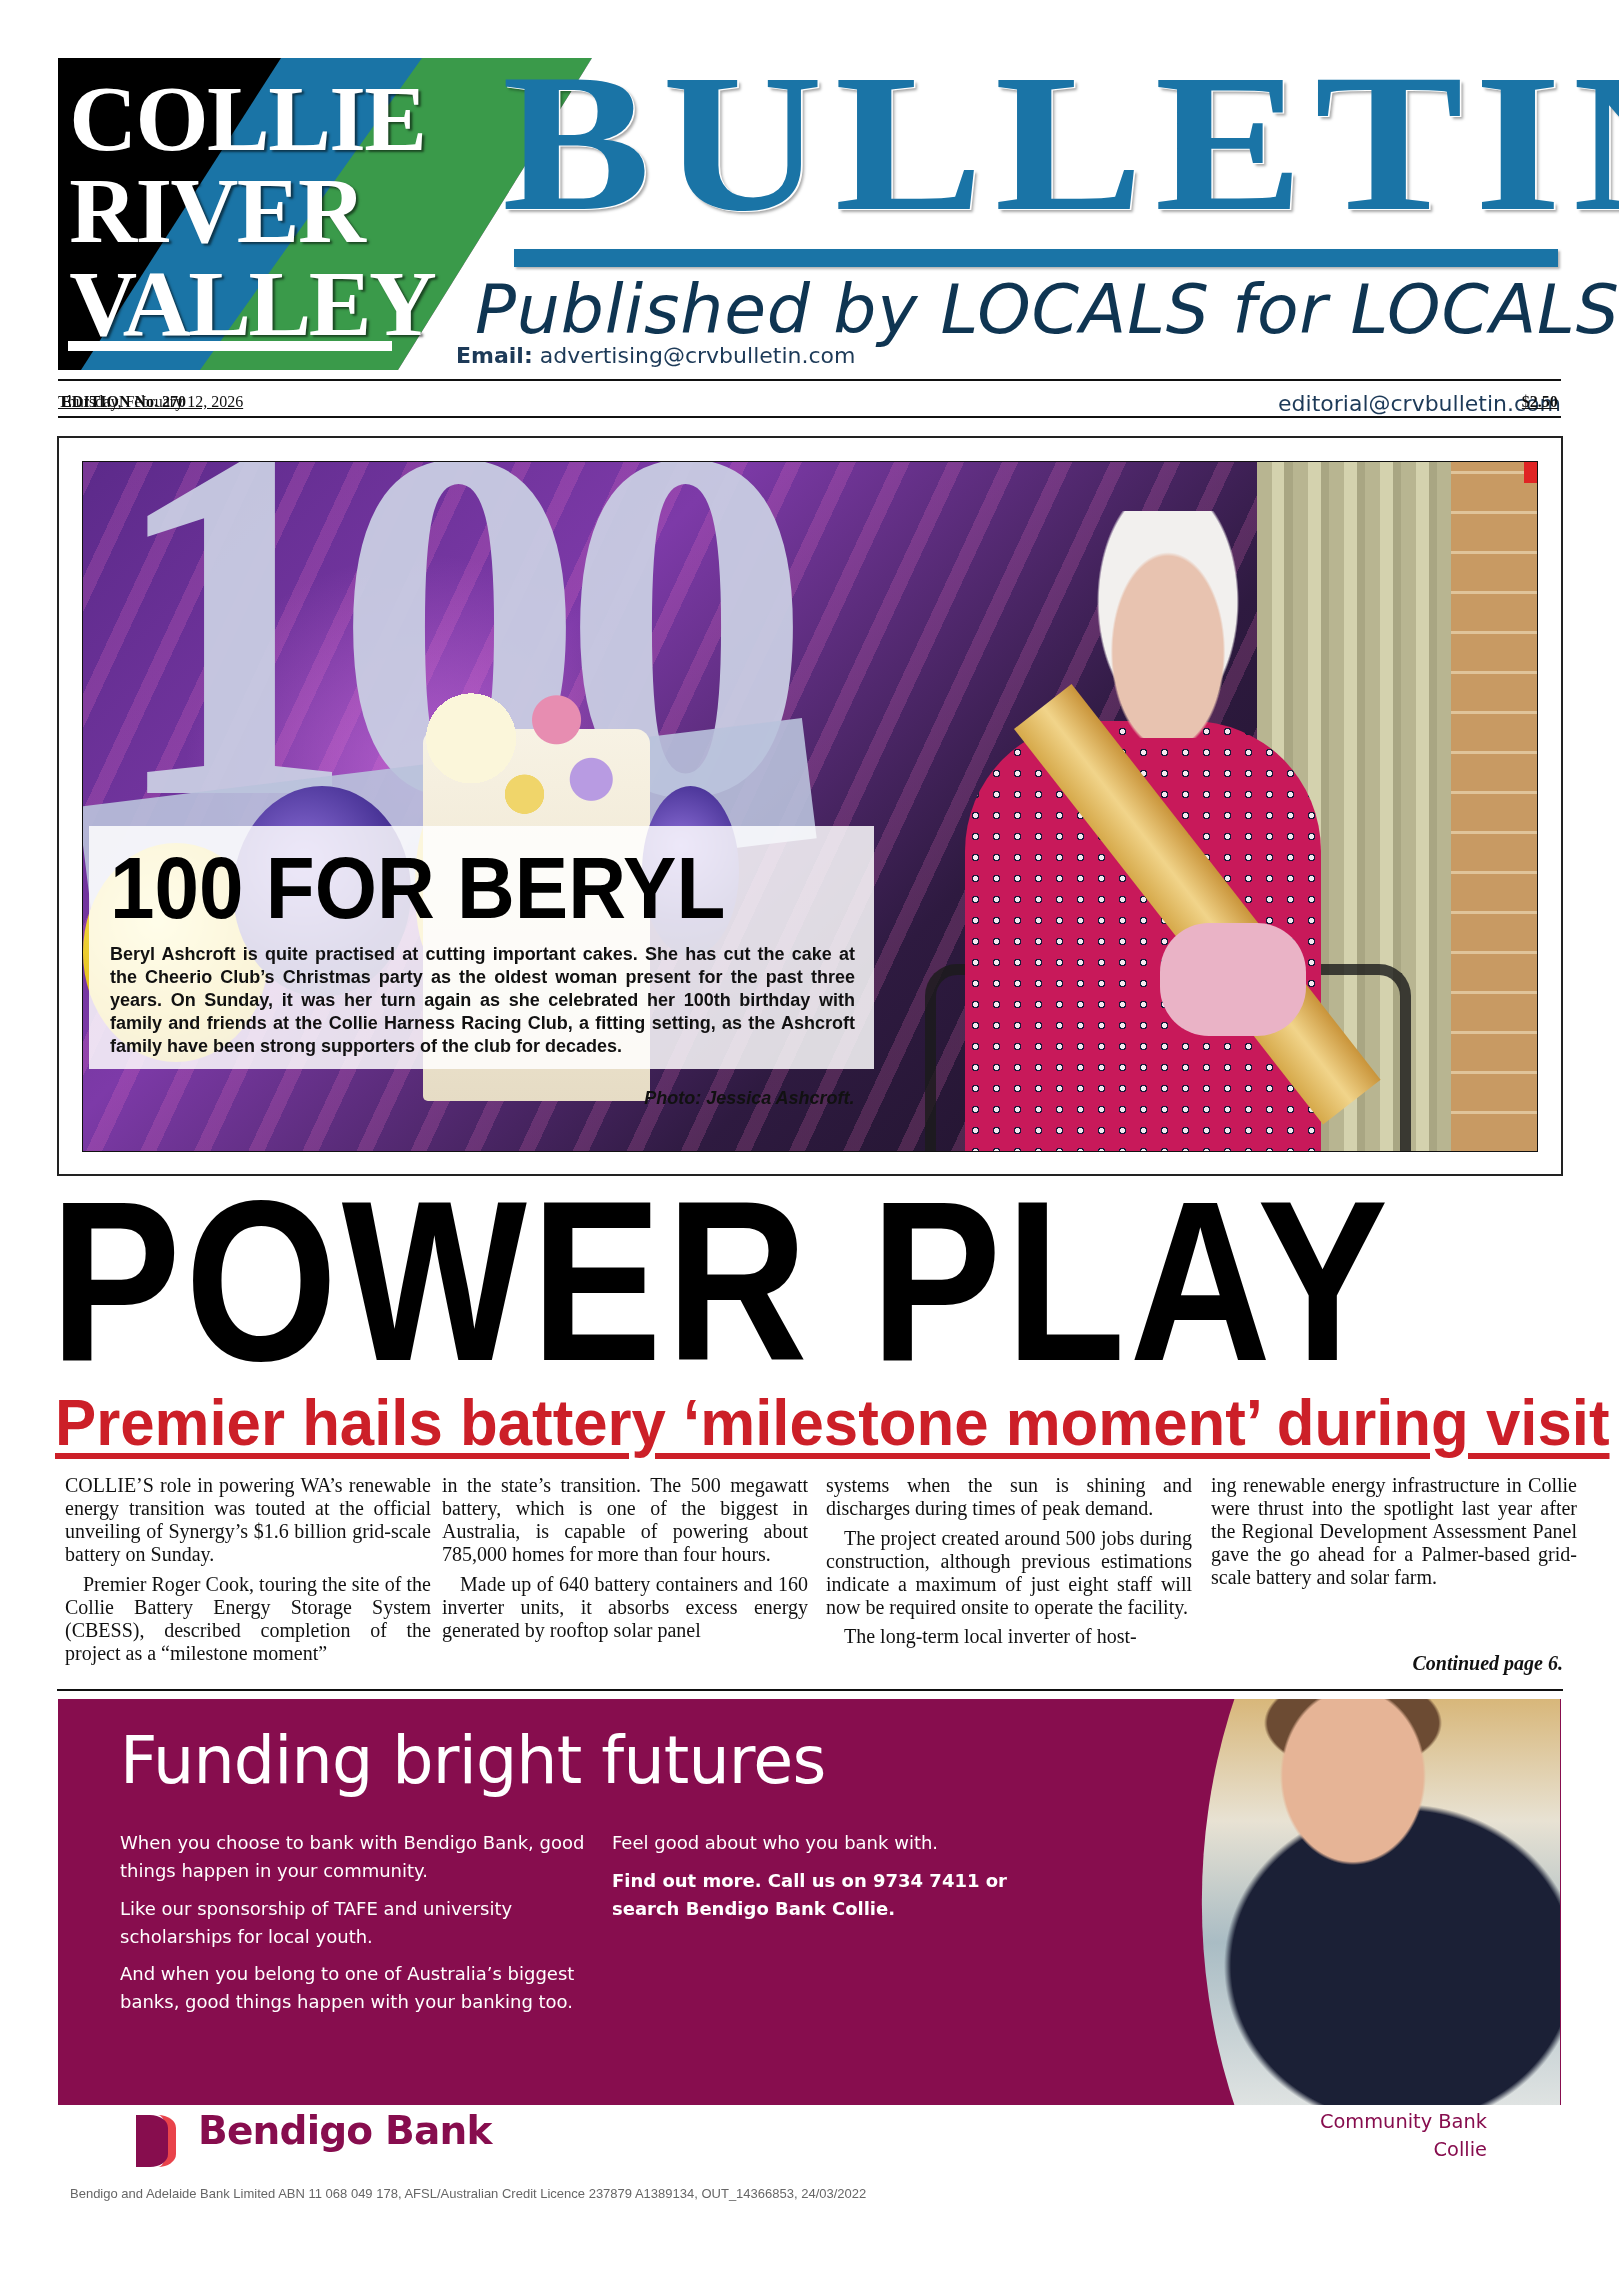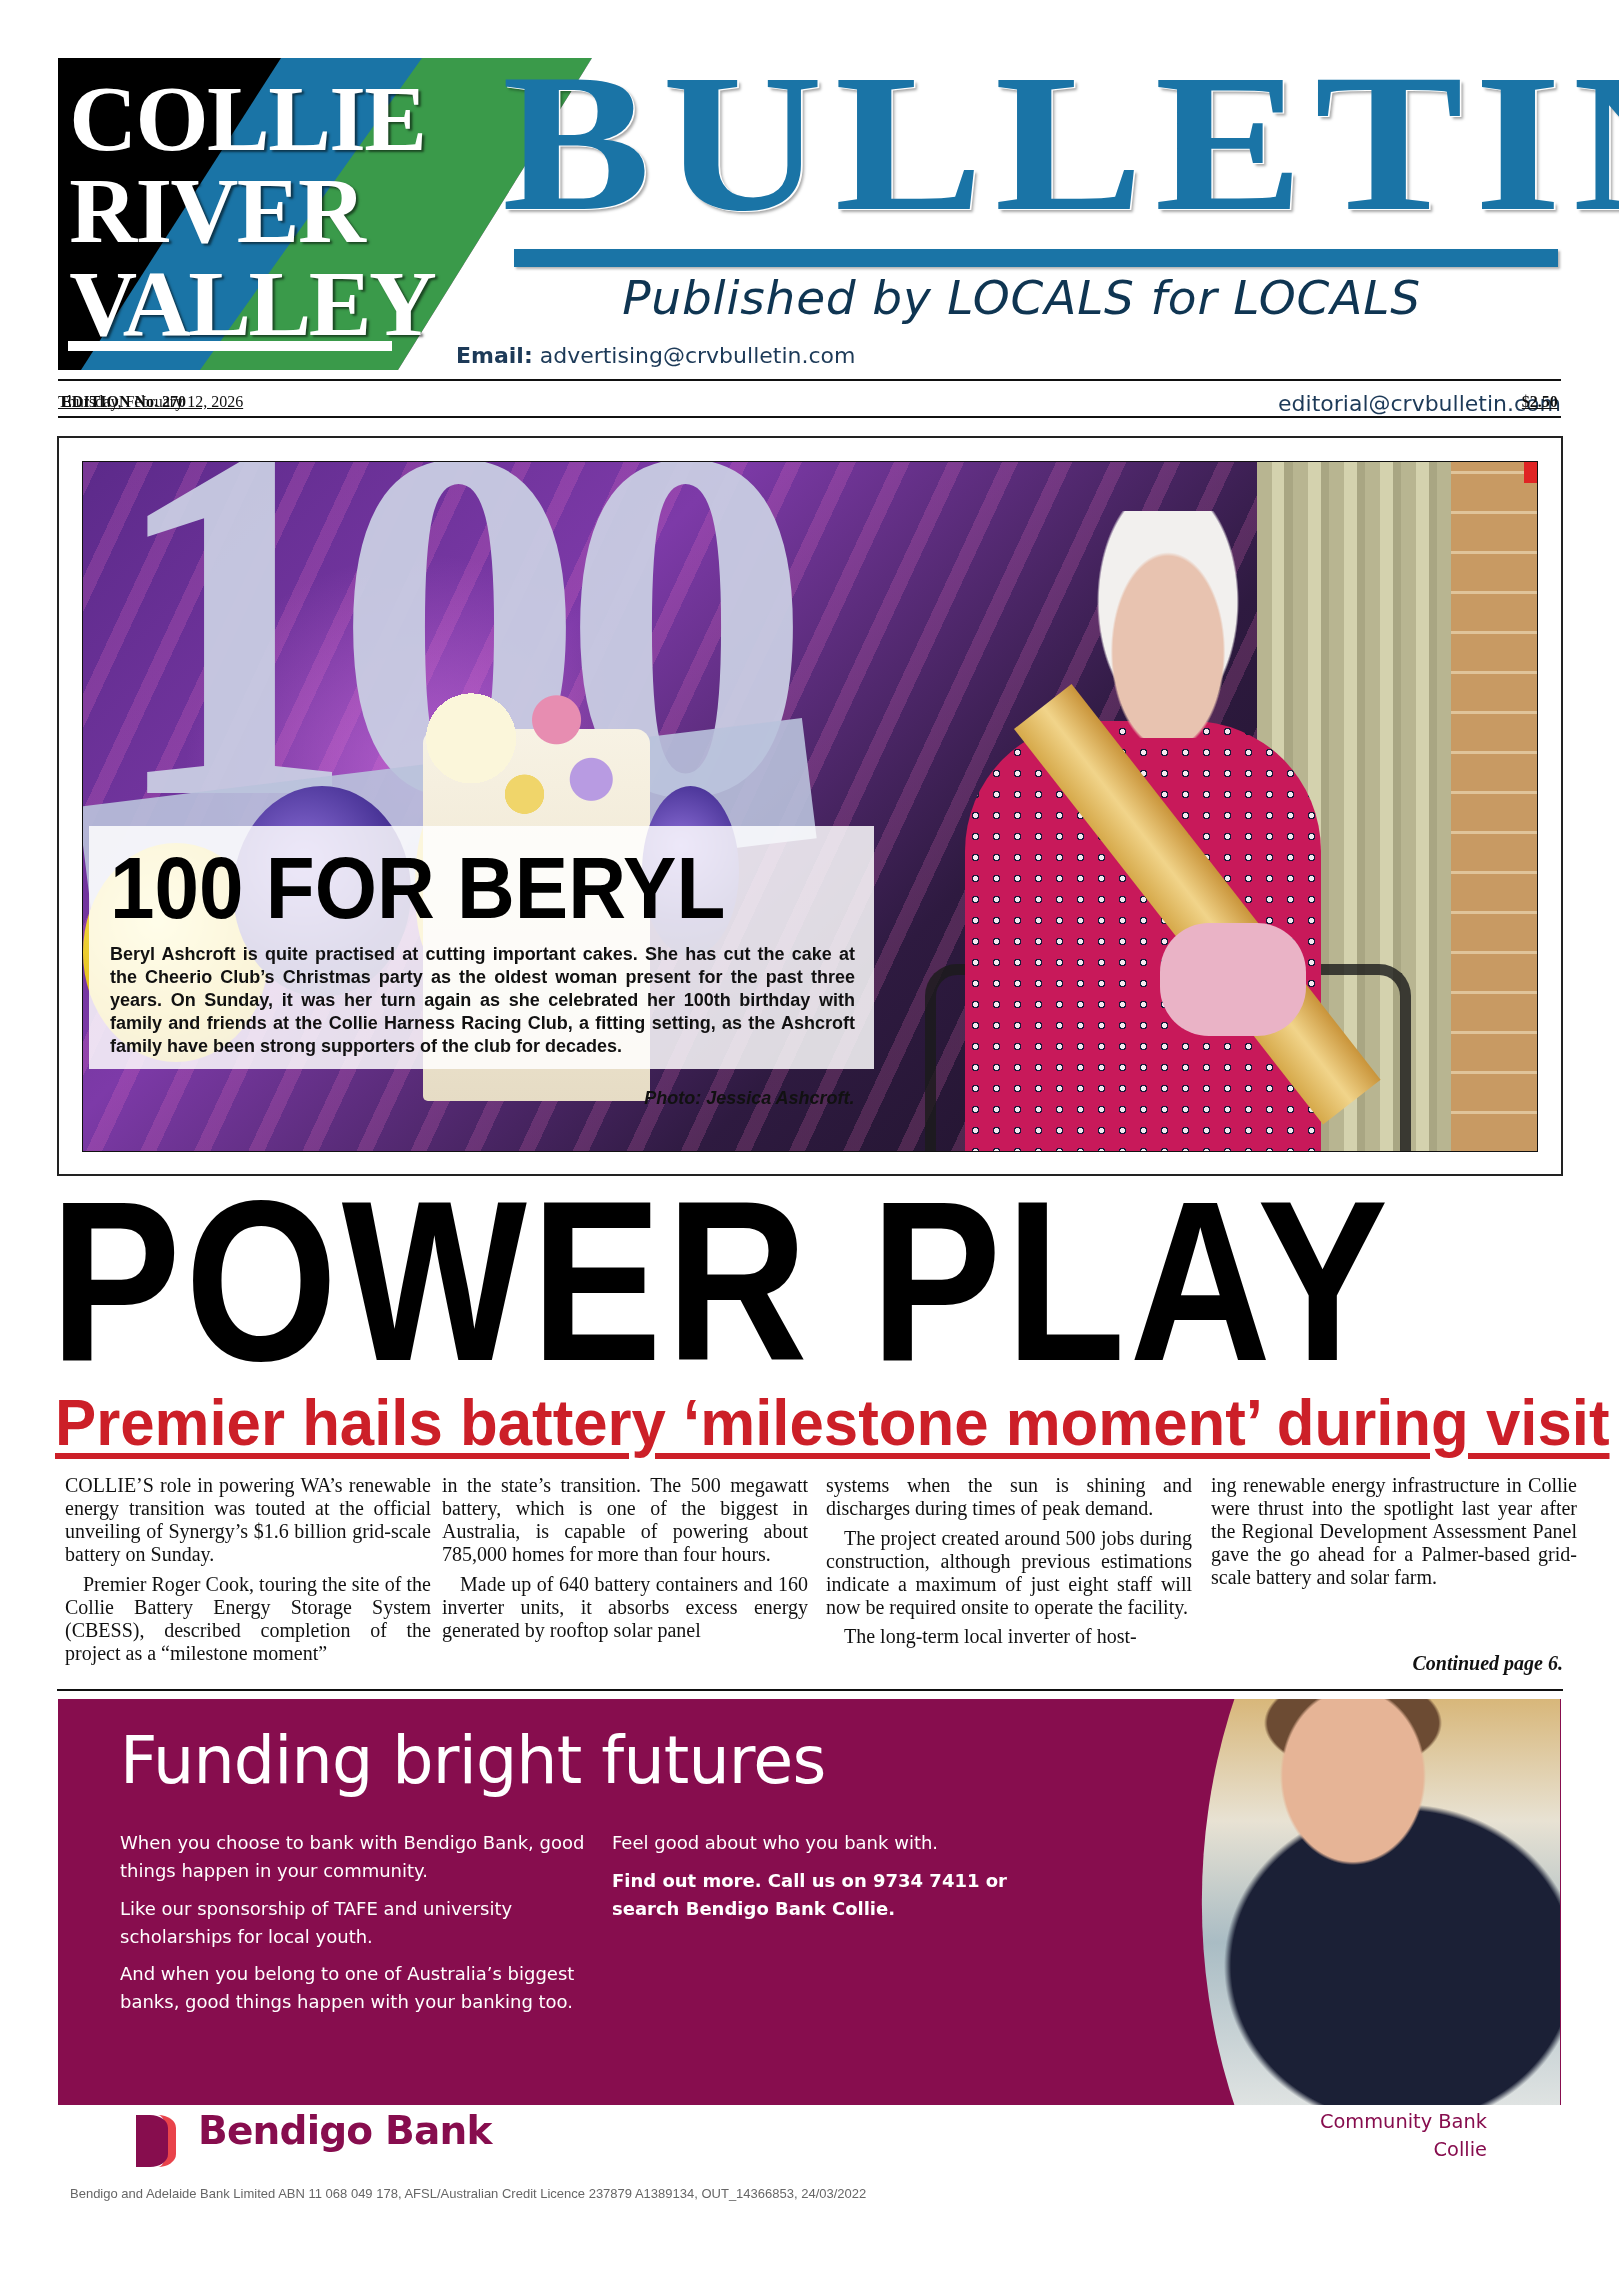--- a/index.html
+++ b/index.html
@@ -44,21 +44,21 @@
       color: #1a74a6; letter-spacing: 11.3px; transform: scaleY(0.88); transform-origin: top left;
       text-shadow: 1.6px 1.6px 0 #fff, 3.2px 3.2px 3.2px rgba(0,0,0,0.35);
       white-space: nowrap;
     }
     .bulletin-bar {
       position: absolute; left: 456px; top: 191px; width: 1044px; height: 18px; background: #1a74a6;
       box-shadow: 1.6px 2.4px 2.4px rgba(0,0,0,0.3);
     }
     .tagline {
       position: absolute; left: 417px; top: 212px; width: 1093px; text-align: center;
-      font-family: "DejaVu Sans", sans-serif; font-style: italic; font-size: 47px; color: #0f3552;
+      font-family: "DejaVu Sans", sans-serif; font-style: italic; font-size: 68px; color: #0f3552;
       letter-spacing: 0.8px; white-space: nowrap;
     }
     .email-left, .email-right {
       position: absolute; top: 285px; font-family: "DejaVu Sans", sans-serif; font-size: 22px; color: #1d3a58;
     }
     .email-left { left: 398px; }
     .email-left .lbl { font-weight: bold; }
     .email-right { right: 0; margin-top: 48px; }
 
     

